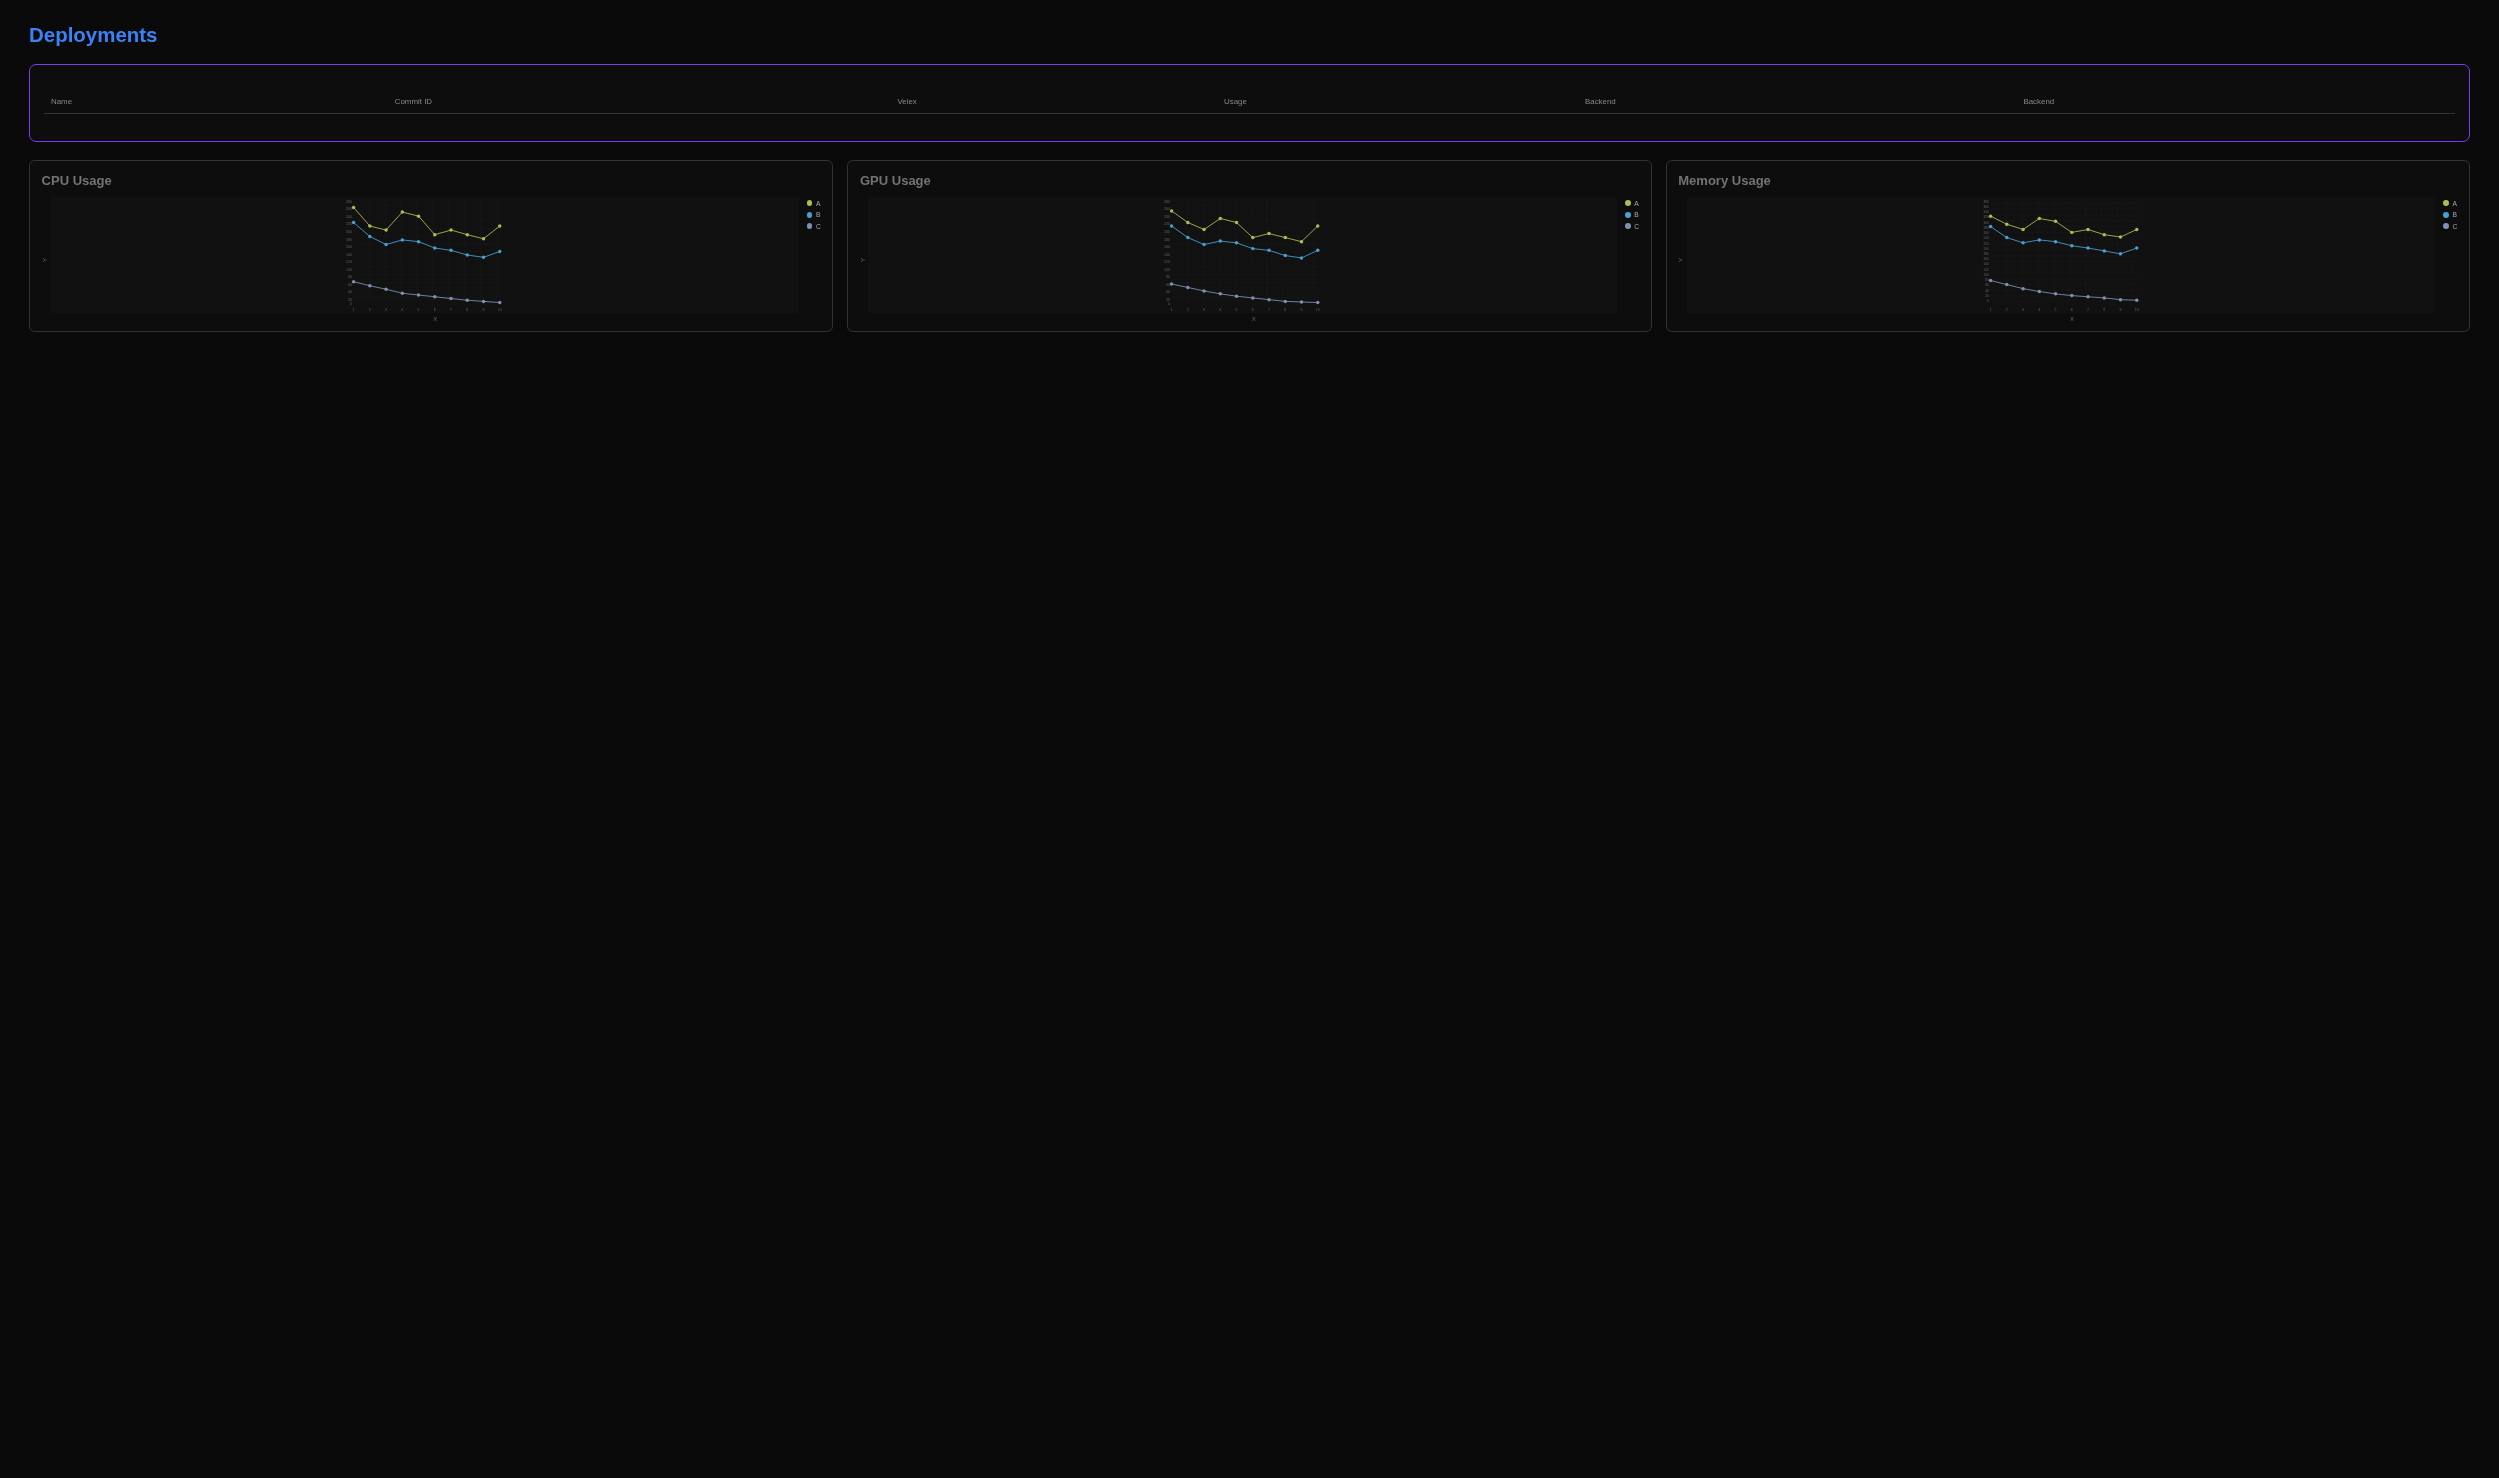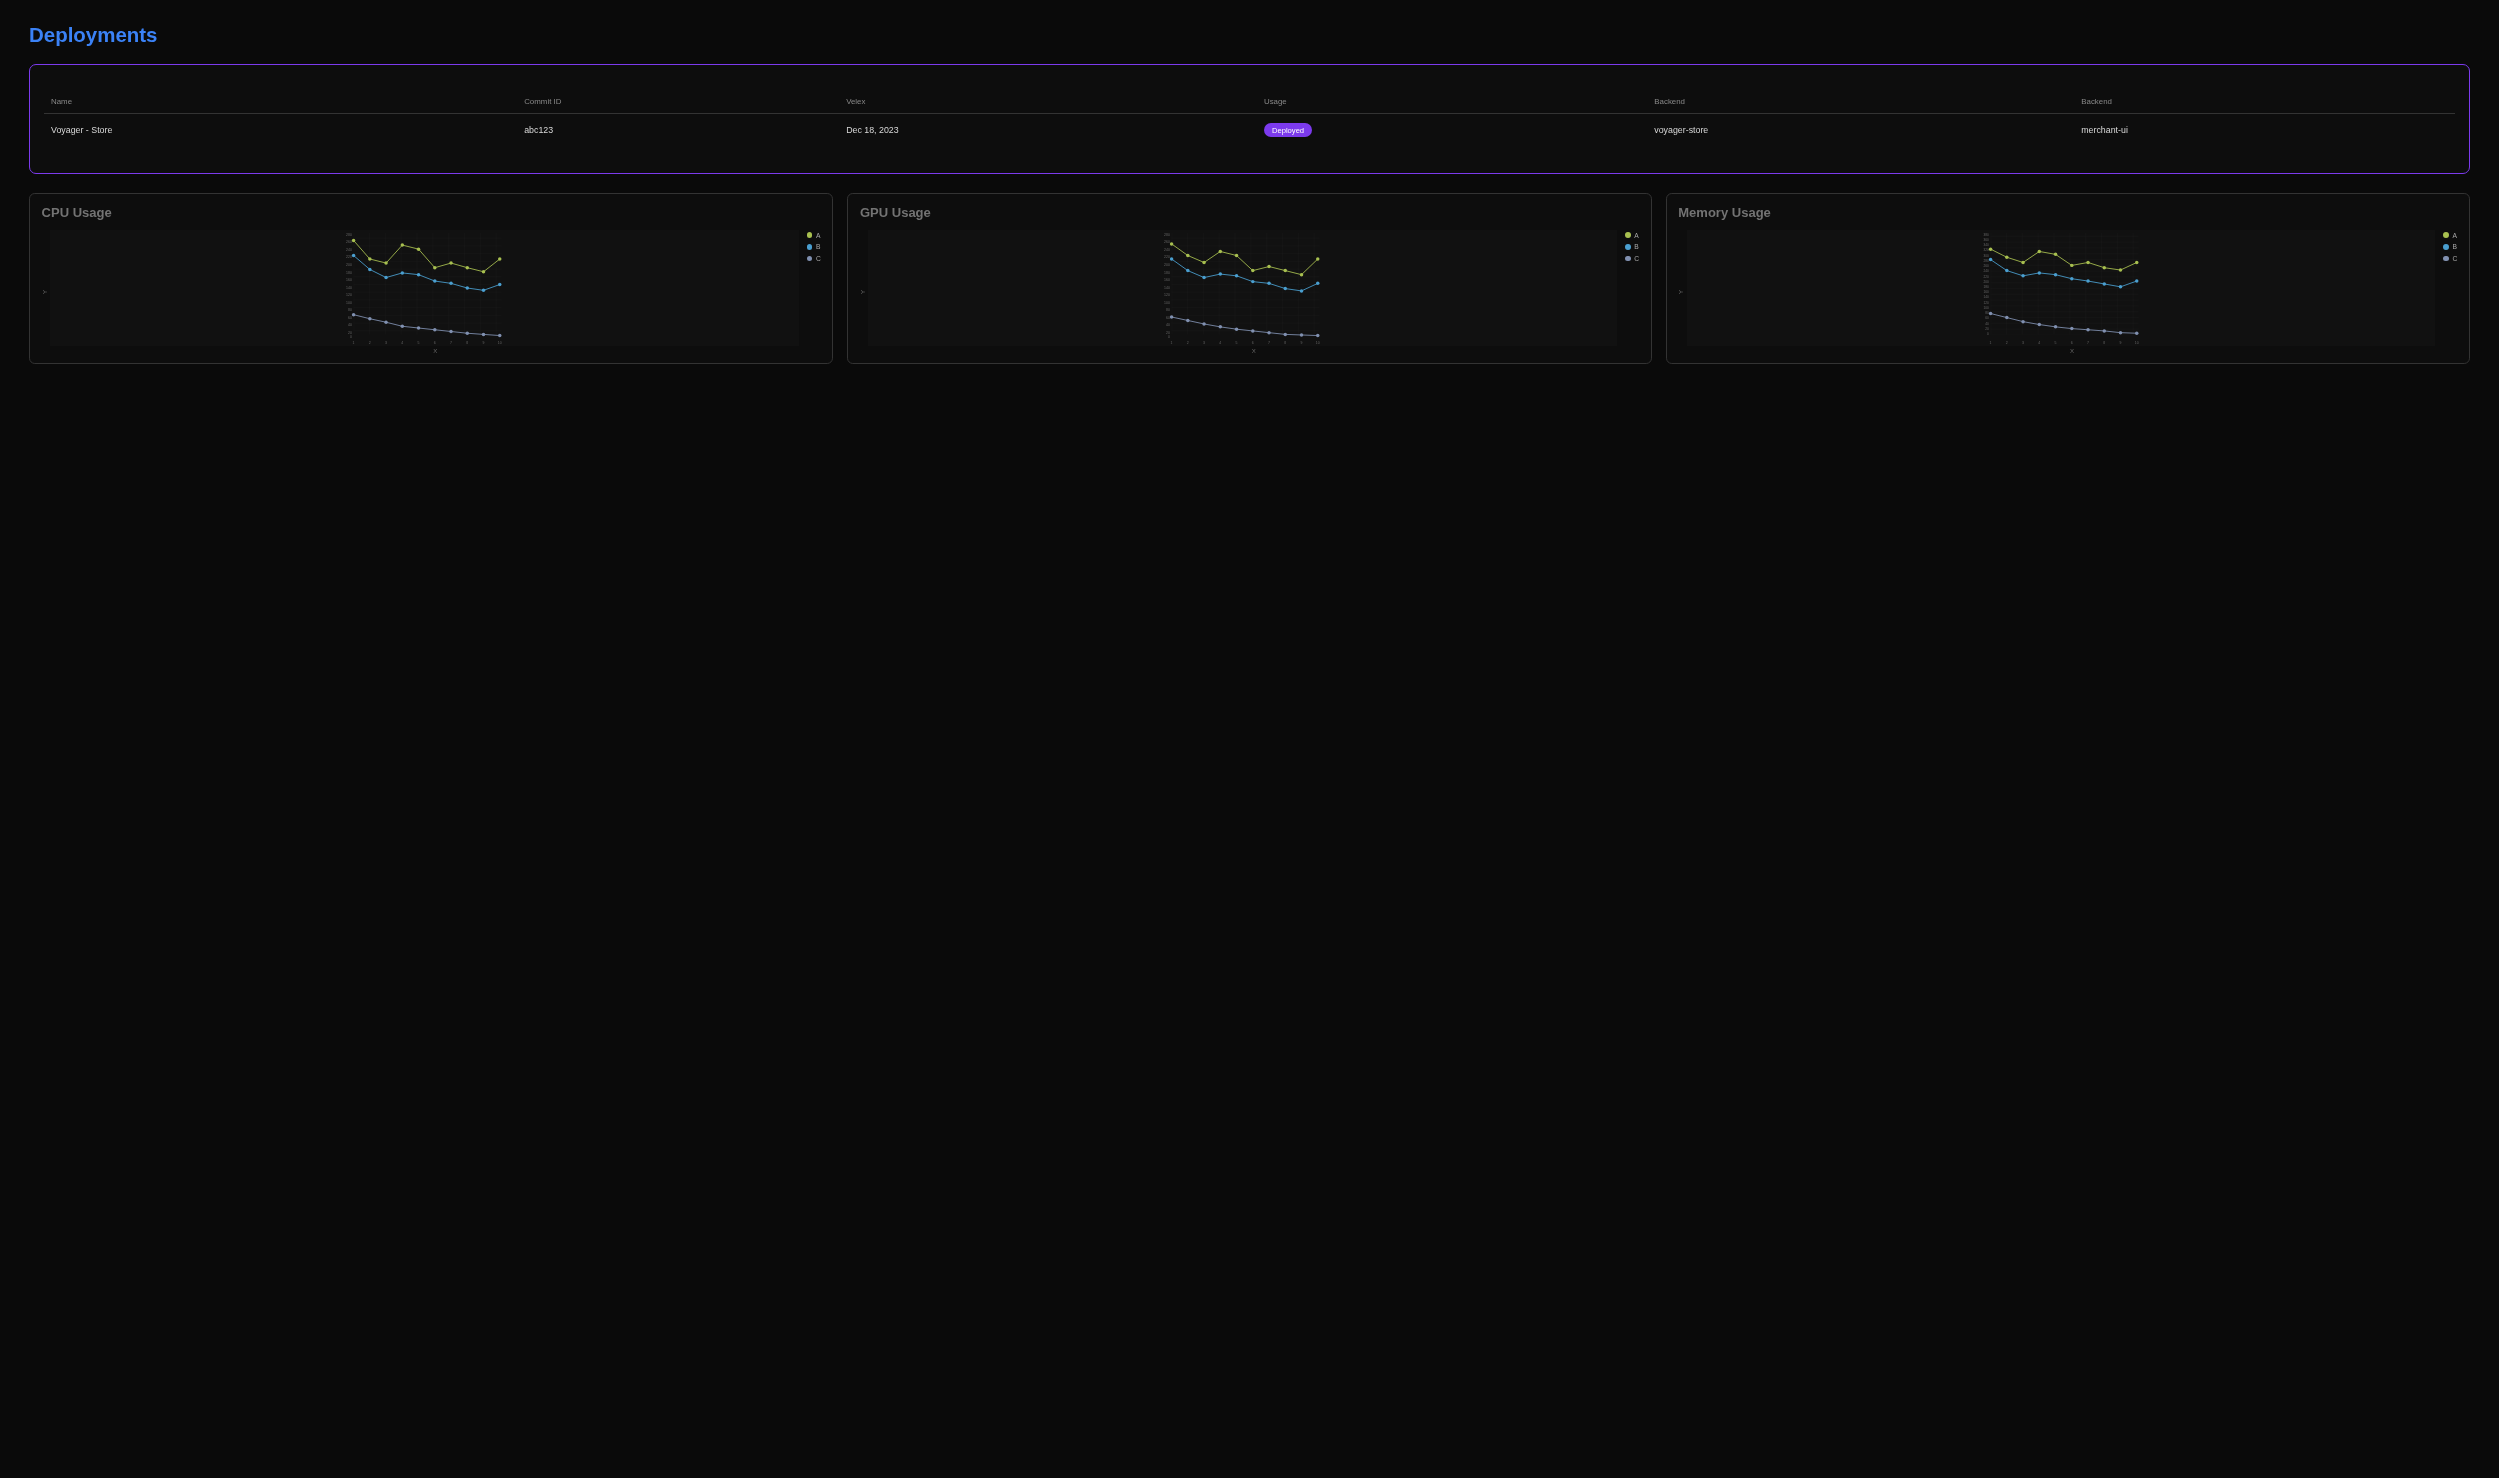--- a/index.html
+++ b/index.html
@@ -135,30 +135,20 @@
       <tr>
         <th>Name</th>
         <th>Commit ID</th>
         <th>Velex</th>
         <th>Usage</th>
         <th>Backend</th>
         <th>Backend</th>
       </tr>
     </thead>
     <tbody>
-      <tr>
-        <td>Voyager - Store</td>
-        <td>abc123</td>
-        <td>Dec 18, 2023</td>
-        <td>
-          <span class="status-badge">Deployed</span>
-        </td>
-        <td>voyager-store</td>
-        <td>merchant-ui</td>
-      </tr>
     </tbody>
   </table>
 </div>
 
 <div class="charts-row">
 
   <div class="chart-card">
     <div class="chart-title">CPU Usage</div>
     <div class="chart-area">
       <span class="y-label">Y</span>

